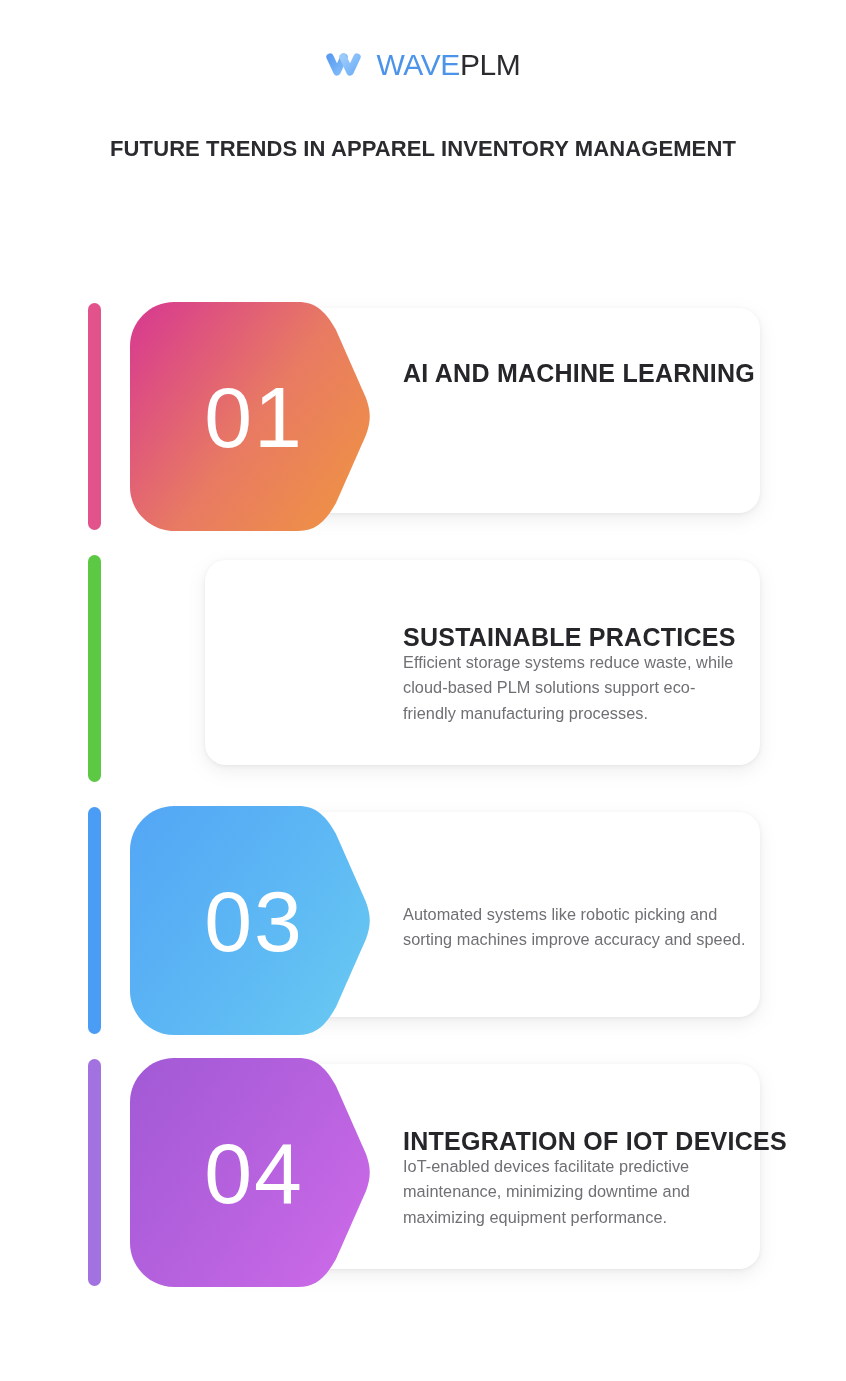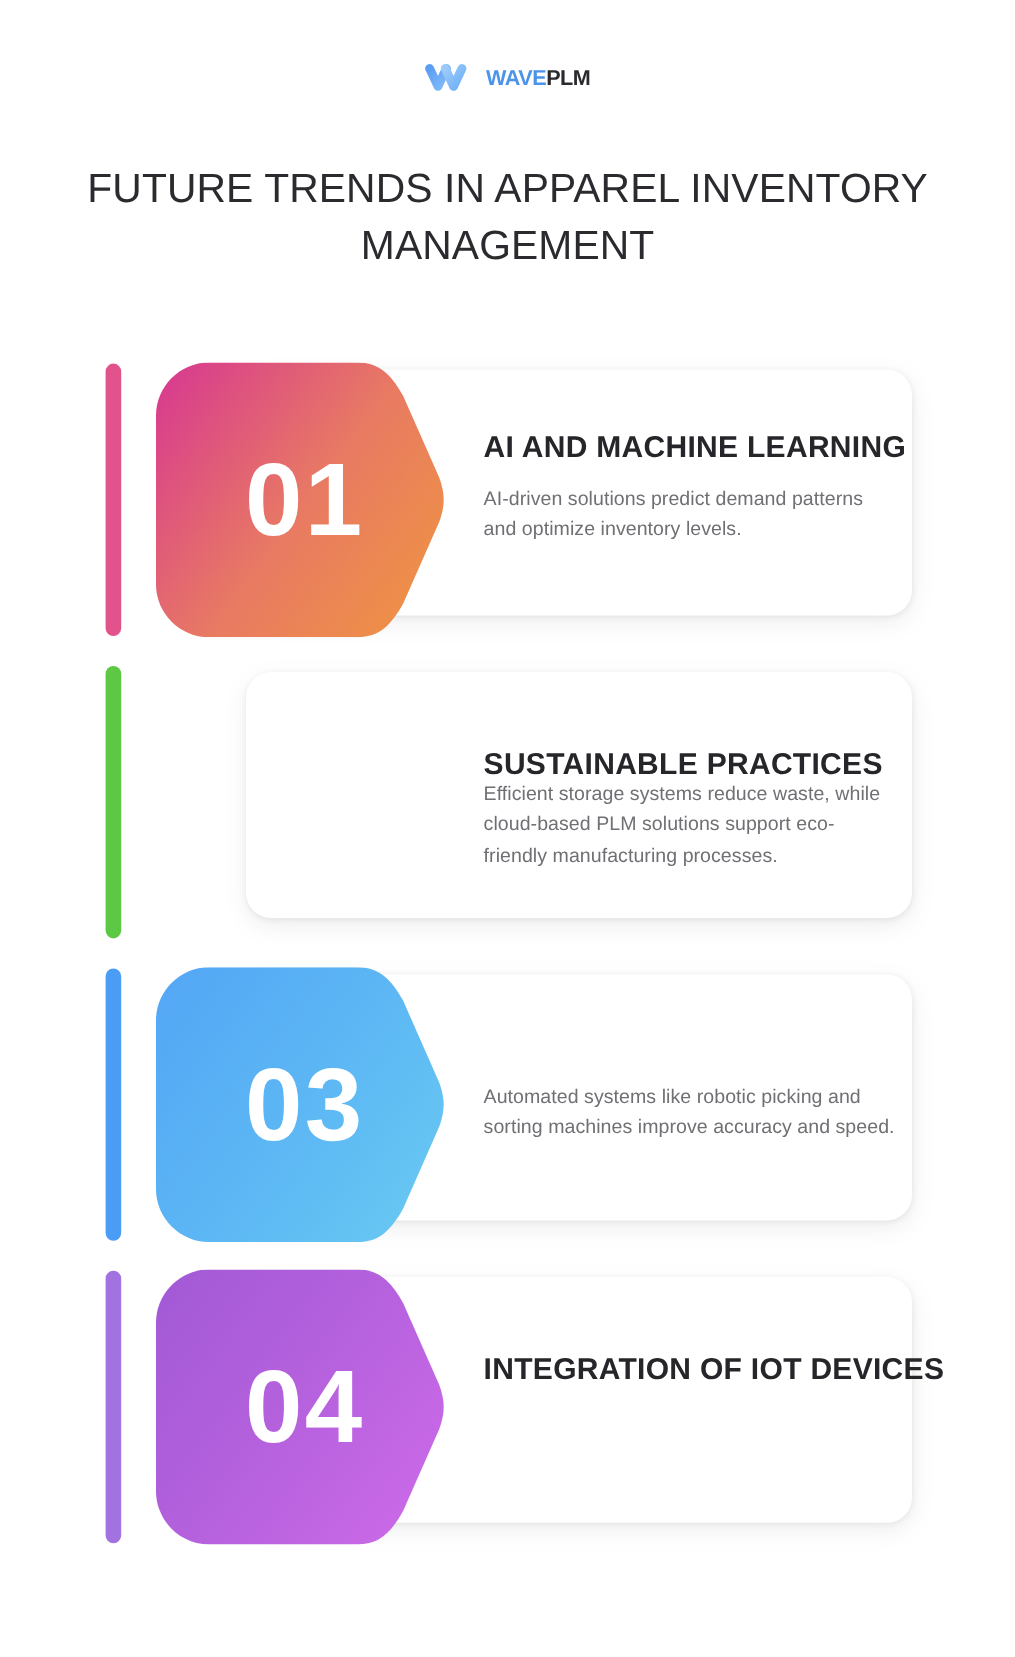--- a/index.html
+++ b/index.html
@@ -22,36 +22,36 @@
   .brand {
     position:absolute;
     left:0; right:0; top:50px;
     display:flex;
     align-items:center;
     justify-content:center;
     gap:11px;
   }
   .brand-mark { width:40px; height:30px; display:block; }
   .brand-text {
-    font-size:18px;
-    font-weight:bold;
+    font-size:30px;
+    font-weight:normal;
     letter-spacing:-0.4px;
     line-height:1;
     white-space:nowrap;
   }
   .brand-text .w1 { color:#4c93ea; }
   .brand-text .w2 { color:#2b2b2f; }
 
   
   .title {
     position:absolute;
     top:133px; left:68px; width:710px;
     text-align:center;
-    font-size:34px;
-    font-weight:normal;
+    font-size:22px;
+    font-weight:bold;
     line-height:1.42;
     letter-spacing:0.1px;
     color:#2b2b2f;
   }
 
   
   .cards {
     position:absolute;
     top:300px; left:0; width:846px;
   }
@@ -89,21 +89,21 @@
   .numblock svg { display:block; width:240px; height:229px; }
 
   .numblock .num {
     position:absolute;
     left:0; top:0;
     width:212px; height:229px;
     display:flex;
     align-items:center;
     justify-content:center;
     font-size:86px;
-    font-weight:700;
+    font-weight:400;
     color:#ffffff;
     letter-spacing:2px;
     line-height:1;
     padding-left:36px;
   }
 
   
   .content {
     position:absolute;
     left:403px; top:8px;
@@ -177,21 +177,20 @@
           </defs>
           <path d="M44 0 H168 C186 0 196 10 206 28 L236 96
                    C241 110 241 119 236 133 L206 201
                    C196 219 186 229 168 229 H44
                    C20 229 0 209 0 185 V44 C0 20 20 0 44 0 Z" fill="url(#g1)"></path>
         </svg>
         <div class="num">01</div>
       </div>
       <div class="content">
         <div class="card-heading">AI AND MACHINE LEARNING</div>
-        <div class="card-body">AI-driven solutions predict demand patterns and optimize inventory levels.</div>
       </div>
     </div>
 
     <div class="card lines3">
       <div class="accent-bar" style="background:#5cc843"></div>
       <div class="panel"></div>
       <div class="content">
         <div class="card-heading">SUSTAINABLE PRACTICES</div>
         <div class="card-body">Efficient storage systems reduce waste, while cloud-based PLM solutions support eco-friendly manufacturing processes.</div>
       </div>
@@ -235,17 +234,18 @@
           </defs>
           <path d="M44 0 H168 C186 0 196 10 206 28 L236 96
                    C241 110 241 119 236 133 L206 201
                    C196 219 186 229 168 229 H44
                    C20 229 0 209 0 185 V44 C0 20 20 0 44 0 Z" fill="url(#g4)"></path>
         </svg>
         <div class="num">04</div>
       </div>
       <div class="content">
         <div class="card-heading">INTEGRATION OF IOT DEVICES</div>
+        <div class="card-body">IoT-enabled devices facilitate predictive maintenance, minimizing downtime and maximizing equipment performance.</div>
       </div>
     </div>
 
   </div>
 </div>
 
 </body></html>

